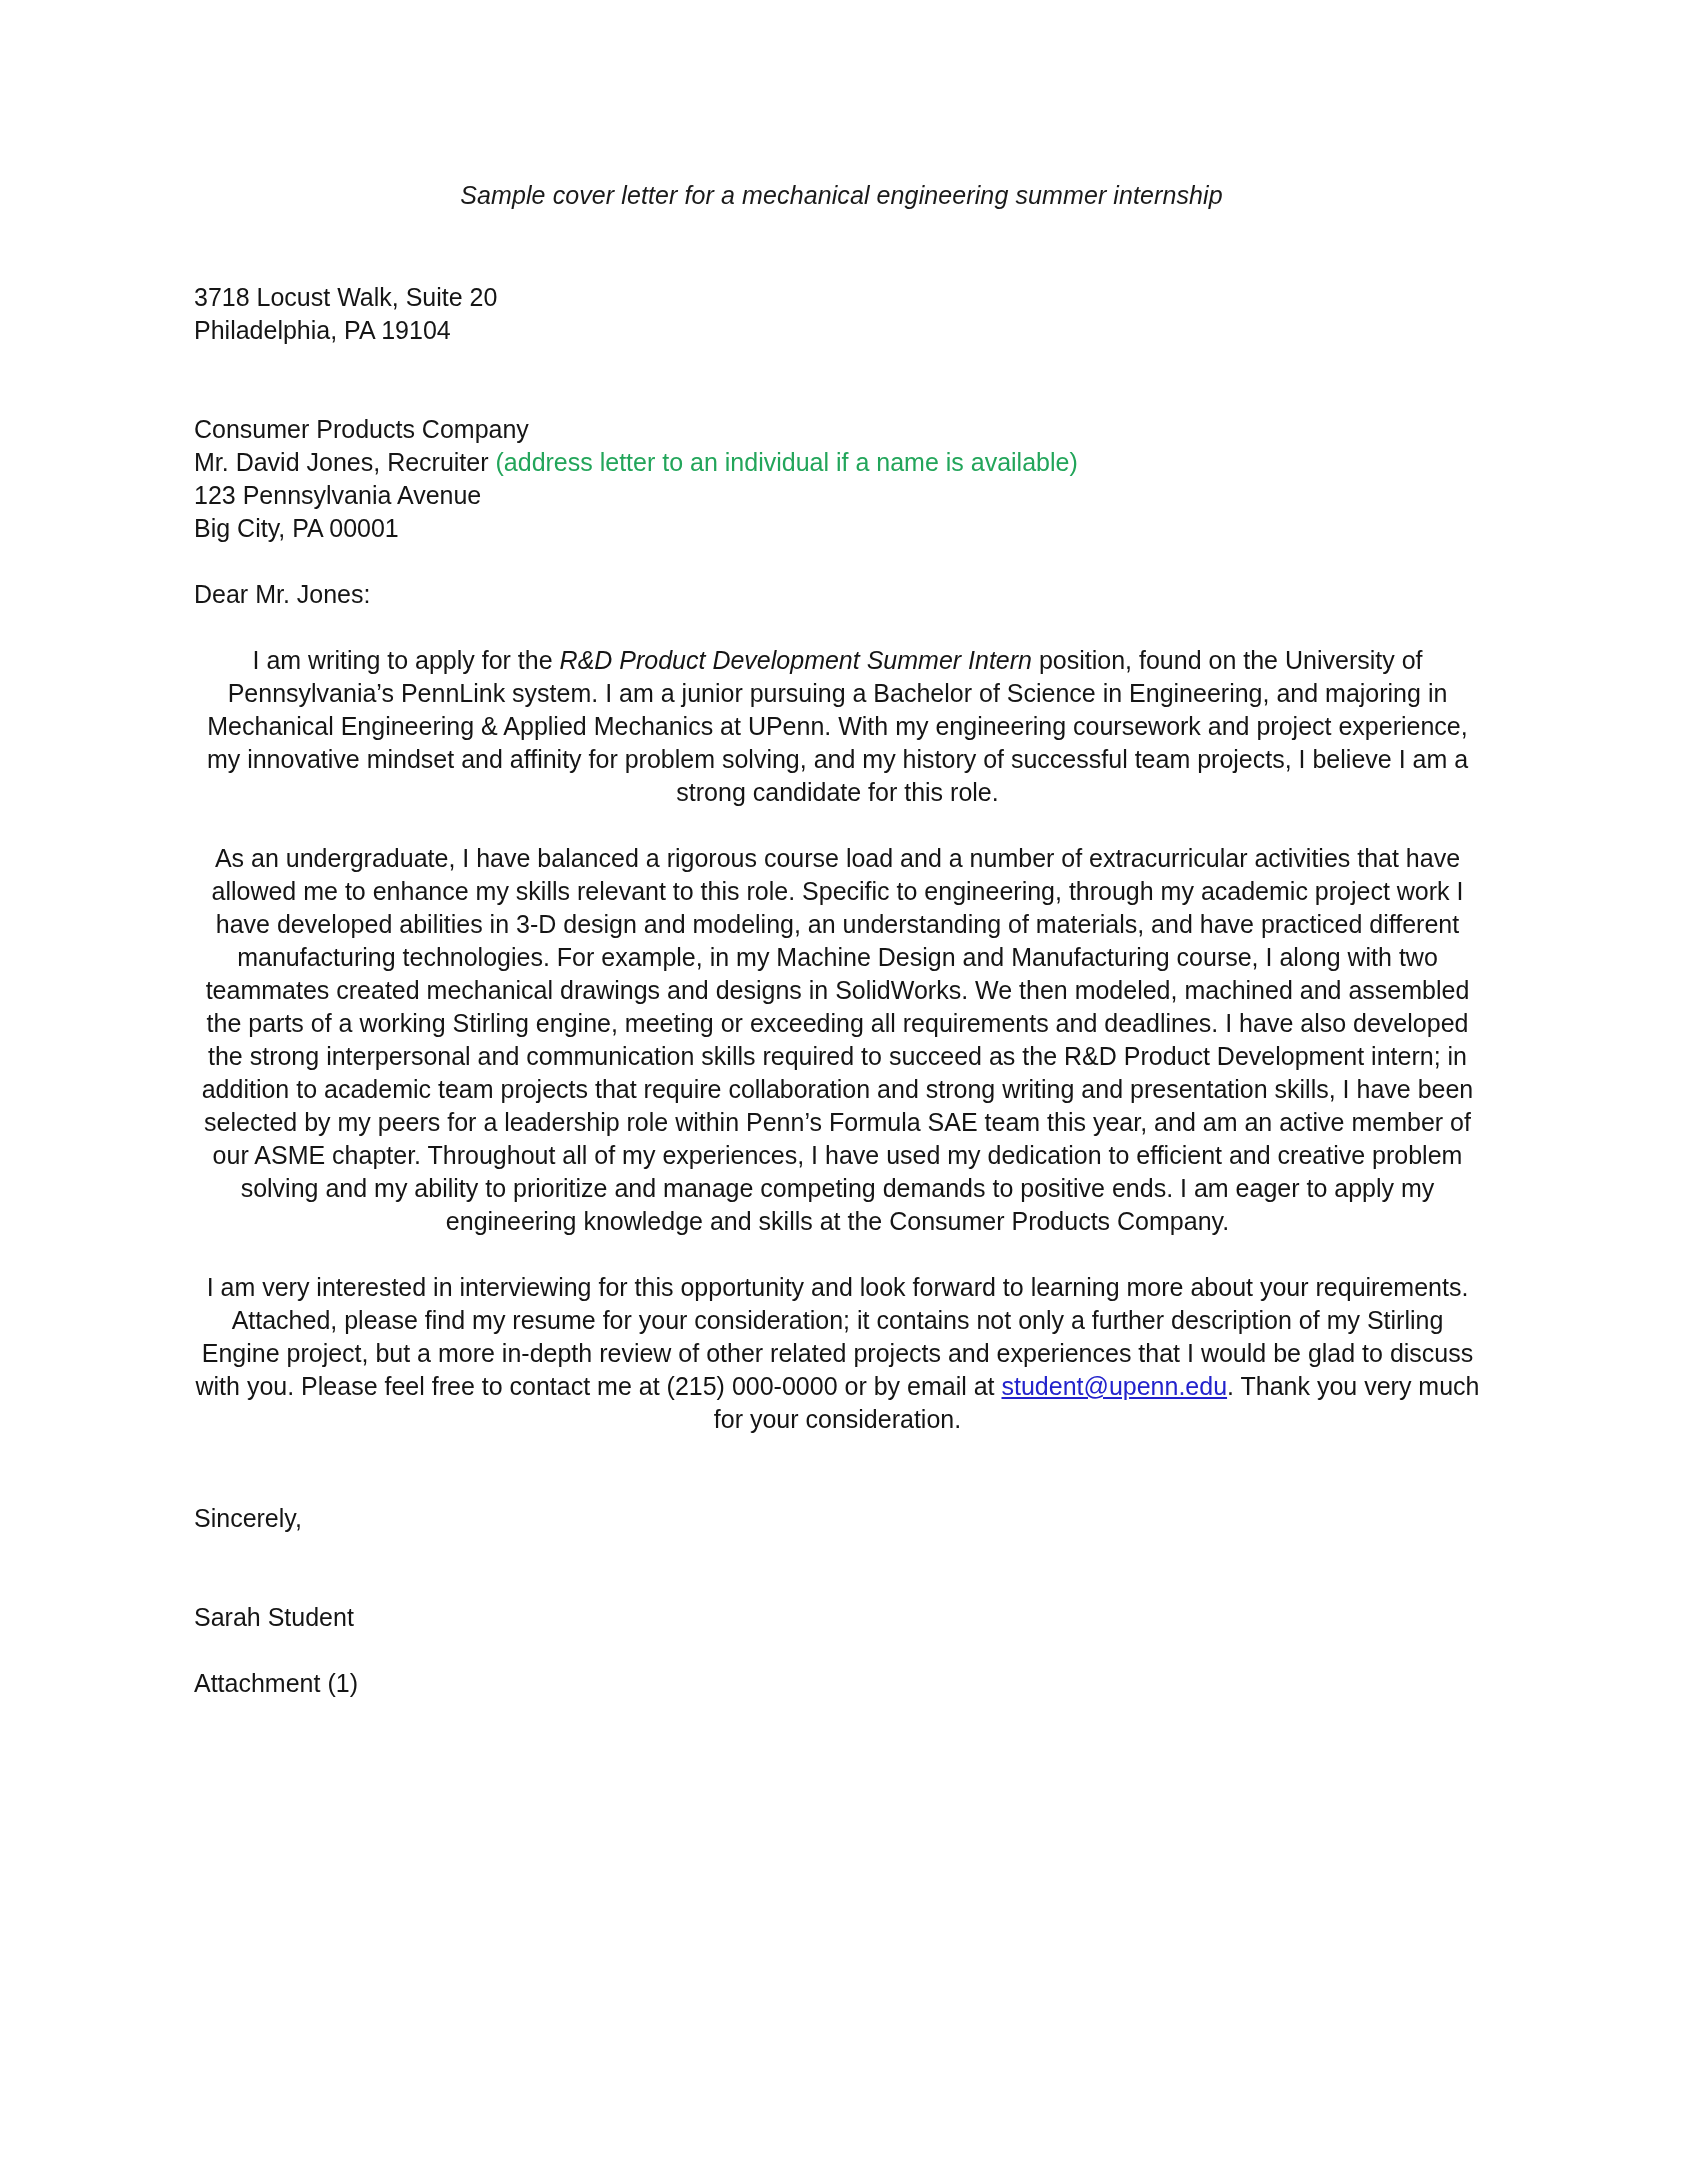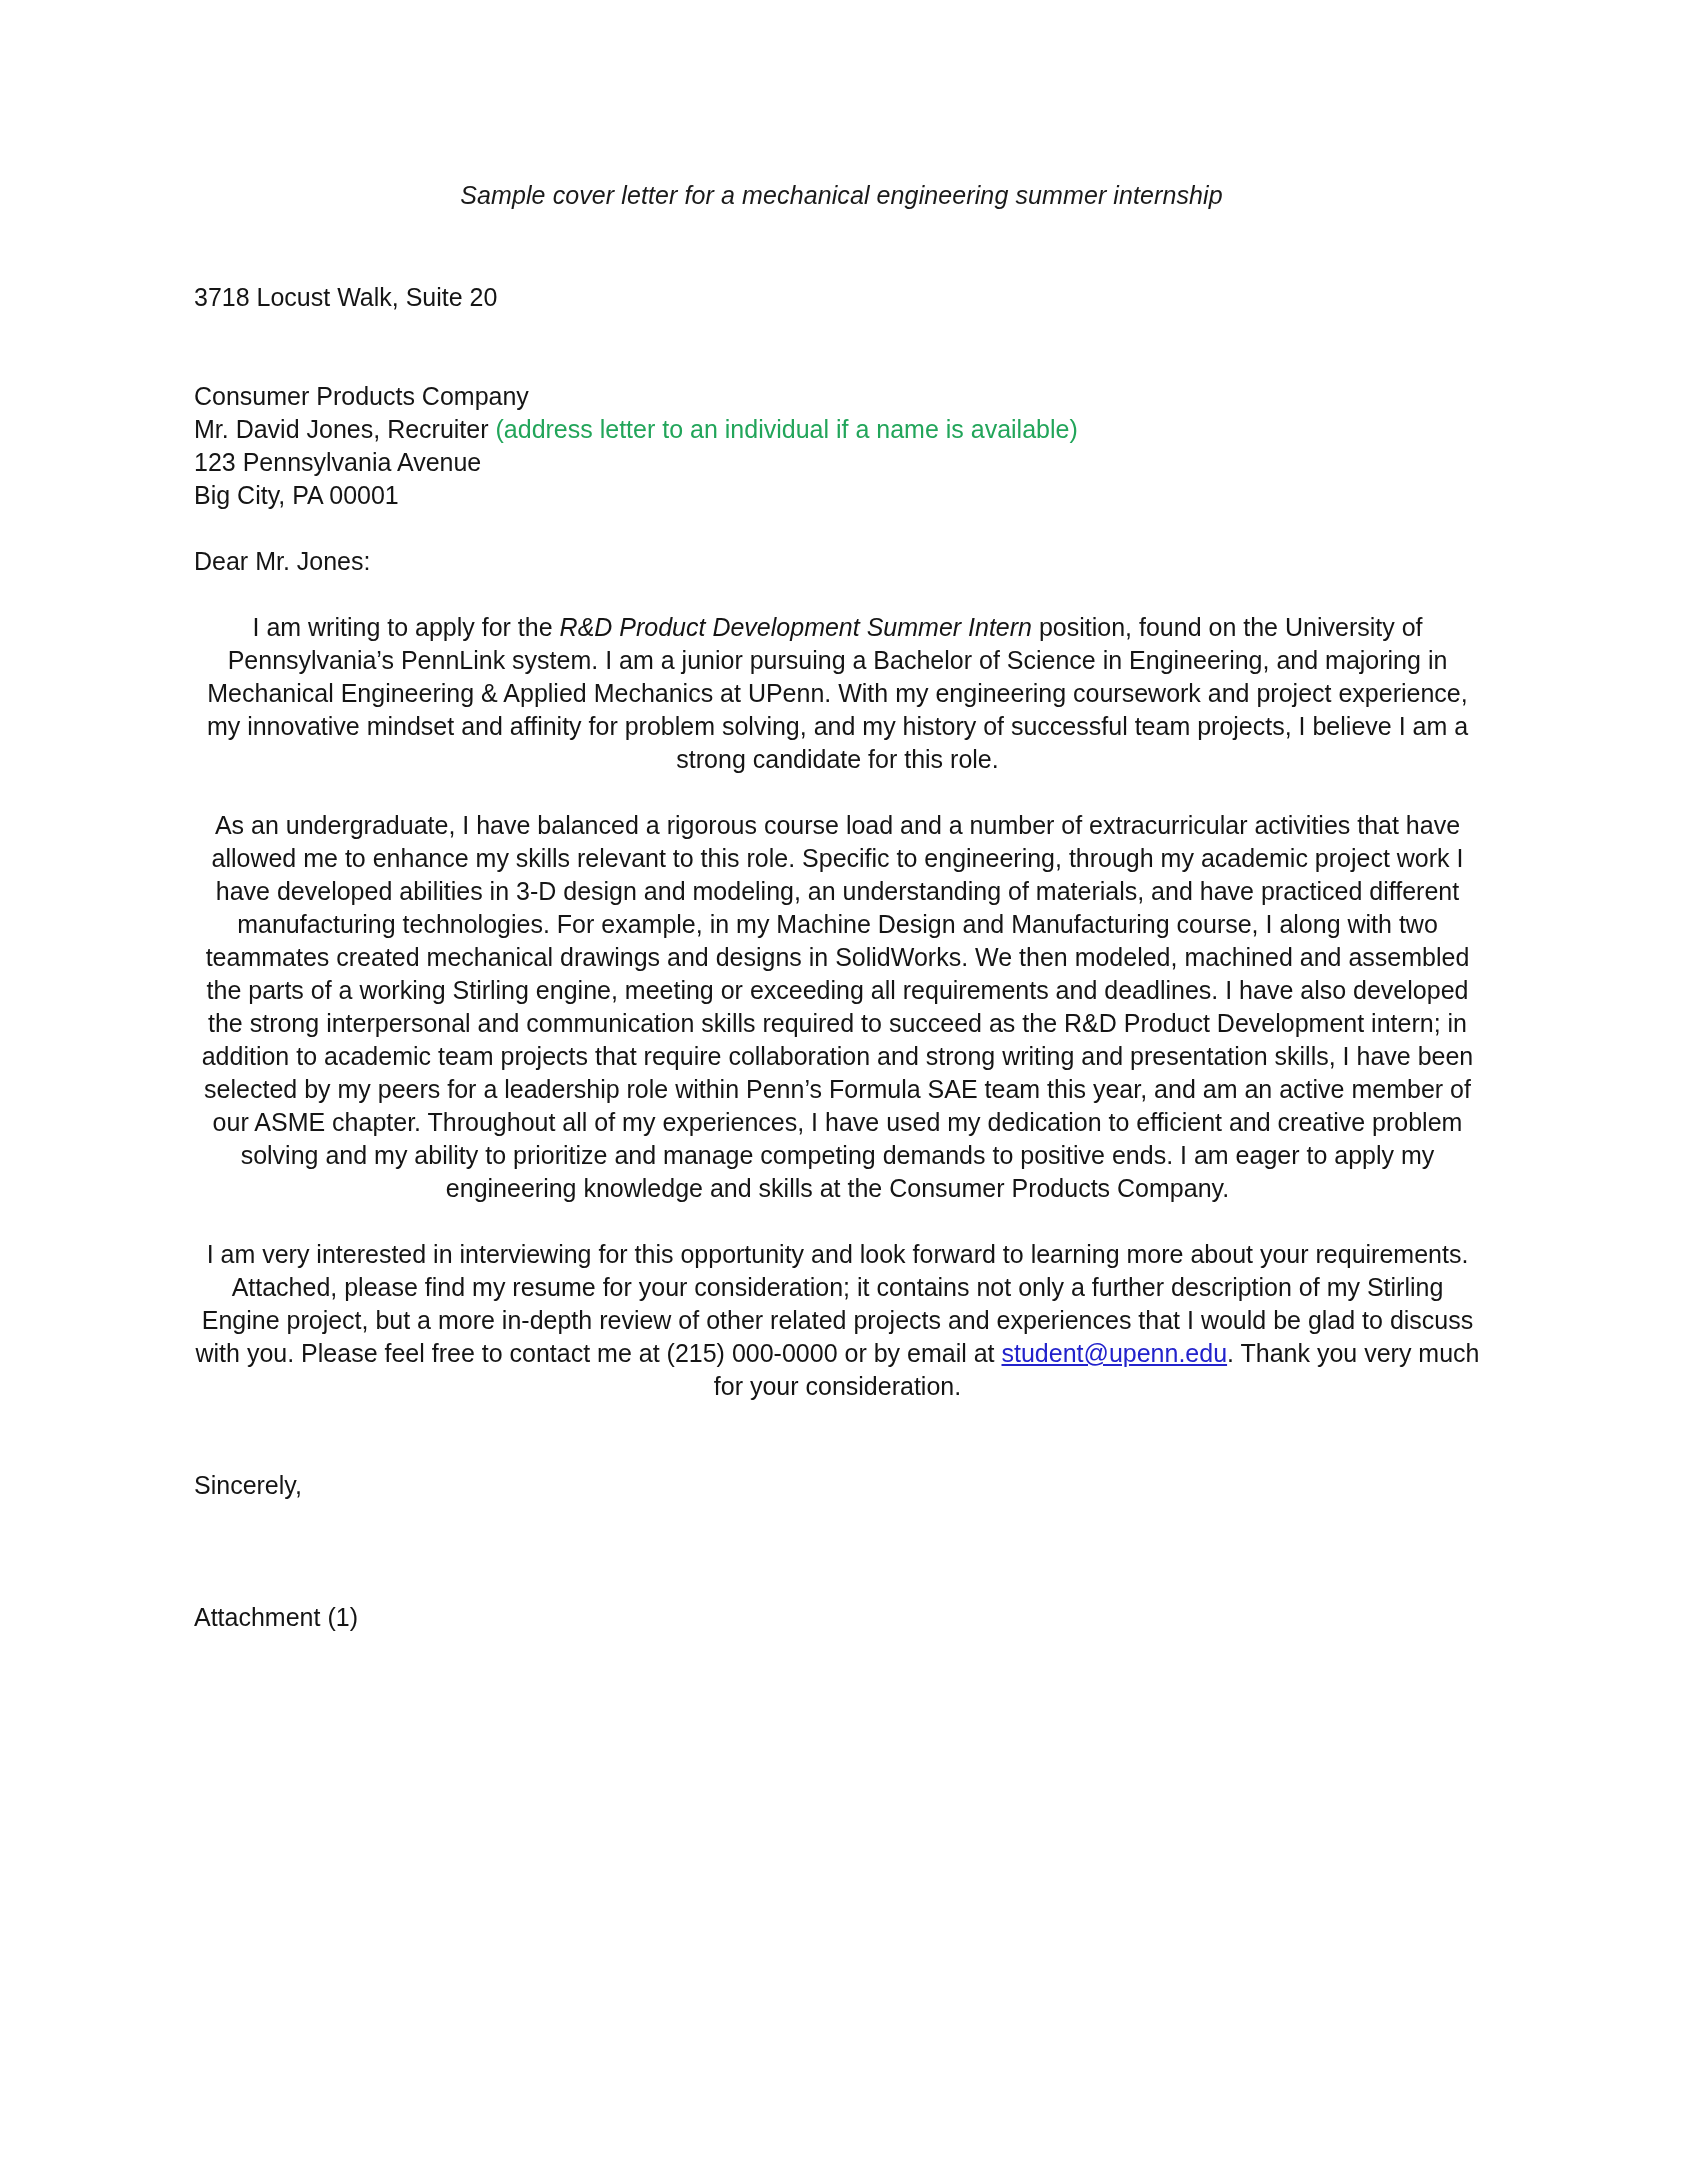--- a/index.html
+++ b/index.html
@@ -84,20 +84,21 @@
 <body>
 
 <div class="page">
 
   <div class="doc-title">Sample cover letter for a mechanical engineering summer internship</div>
 
   <div class="doc-body">
 
     <div class="block">
       <div class="line">3718 Locust Walk, Suite 20</div>
+      <div class="line">Philadelphia, PA 19104</div>
     </div>
 
     <div class="spacer-line"></div>
 
 
     <div class="spacer-line"></div>
 
     <div class="block">
       <div class="line">Consumer Products Company</div>
       <div class="line"><span>Mr. David Jones, Recruiter </span><span class="note-green">(address letter to an individual if a name is available)</span></div>
@@ -122,20 +123,21 @@
     <p class="para"><span>I am very interested in interviewing for this opportunity and look forward to learning more about your requirements.  Attached, please find my resume for your consideration; it contains not only a further description of my Stirling Engine project, but a more in-depth review of other related projects and experiences that I would be glad to discuss with you.  Please feel free to contact me at (215) 000-0000 or by email at </span><a class="email-link" href="#">student@upenn.edu</a><span>.  Thank you very much for your consideration.</span></p>
 
     <div class="spacer-line"></div>
     <div class="spacer-line"></div>
 
     <div class="line">Sincerely,</div>
 
     <div class="spacer-line"></div>
     <div class="spacer-line"></div>
 
+    <div class="line sig-name">Sarah Student</div>
 
     <div class="spacer-line"></div>
 
     <div class="line">Attachment (1)</div>
 
   </div>
 </div>
 
 
 </body></html>

